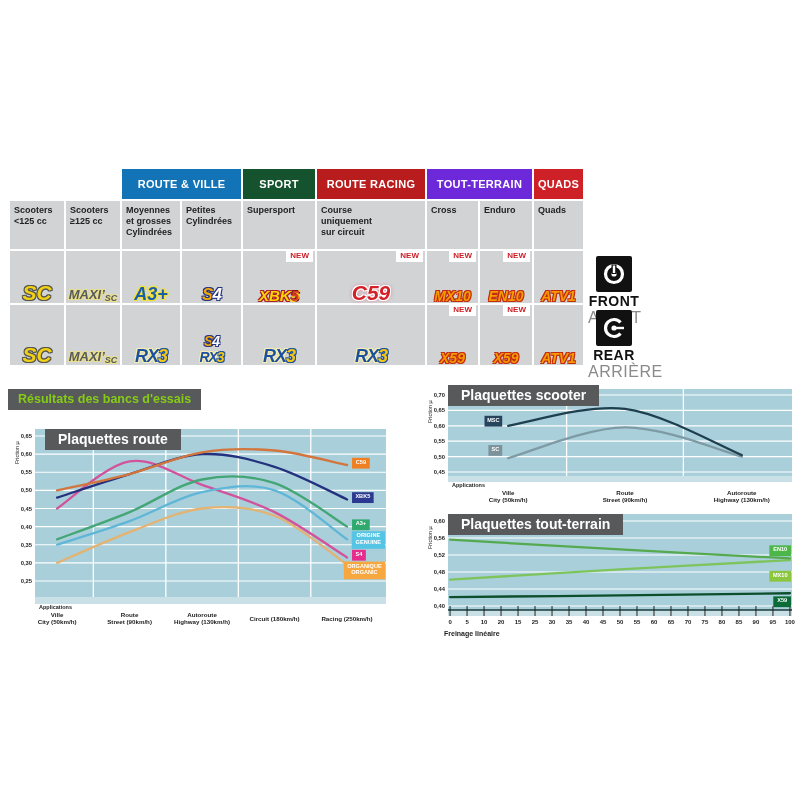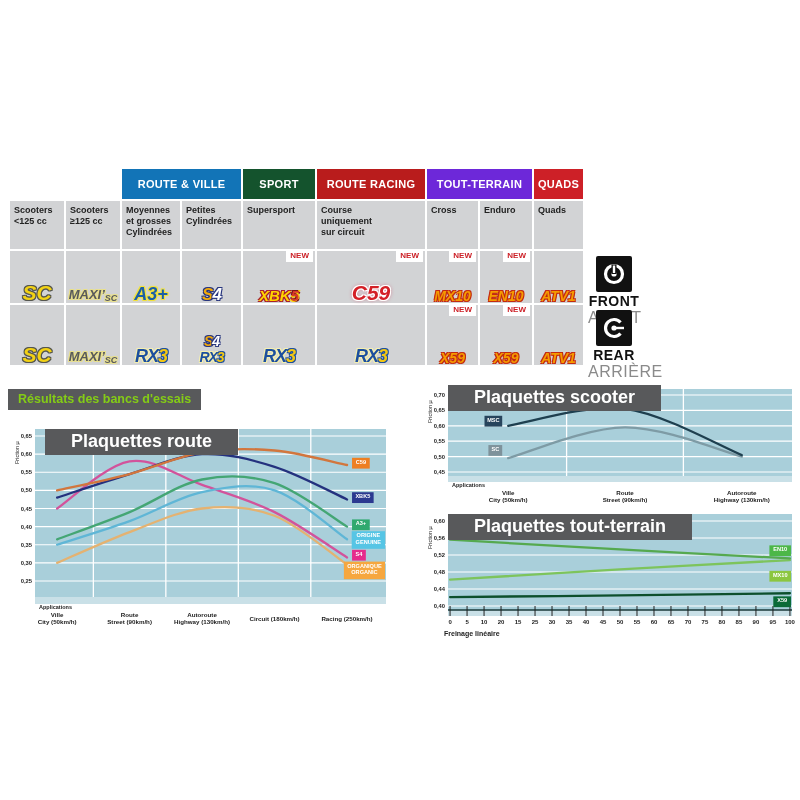--- a/index.html
+++ b/index.html
@@ -66,21 +66,21 @@
   .darkbox{position:absolute;background:#58595b;color:#84cc16;font-weight:bold;
     font-size:12.5px;padding:3px 10px 4px;white-space:nowrap;}
 
   
   .chart{position:absolute;}
   .chart svg{position:absolute;left:0;top:0;}
   .c-route{left:10px;top:426px;width:385px;height:205px;}
   .c-scooter{left:420px;top:384px;width:375px;height:124px;}
   .c-terrain{left:420px;top:509px;width:375px;height:134px;}
   .ctitle{position:absolute;background:#58595b;color:#fff;font-weight:bold;
-    font-size:18px;padding:2px 26px 3px;white-space:nowrap;z-index:2;}
+    font-size:14px;padding:2px 13px 3px;white-space:nowrap;z-index:2;}
 </style>
 </head>
 <body>
 
 <div class="page">
 
   <div class="apptable">
     <div class="ghead g-rv">ROUTE &amp; VILLE</div>
     <div class="ghead g-sport">SPORT</div>
     <div class="ghead g-racing">ROUTE RACING</div>

